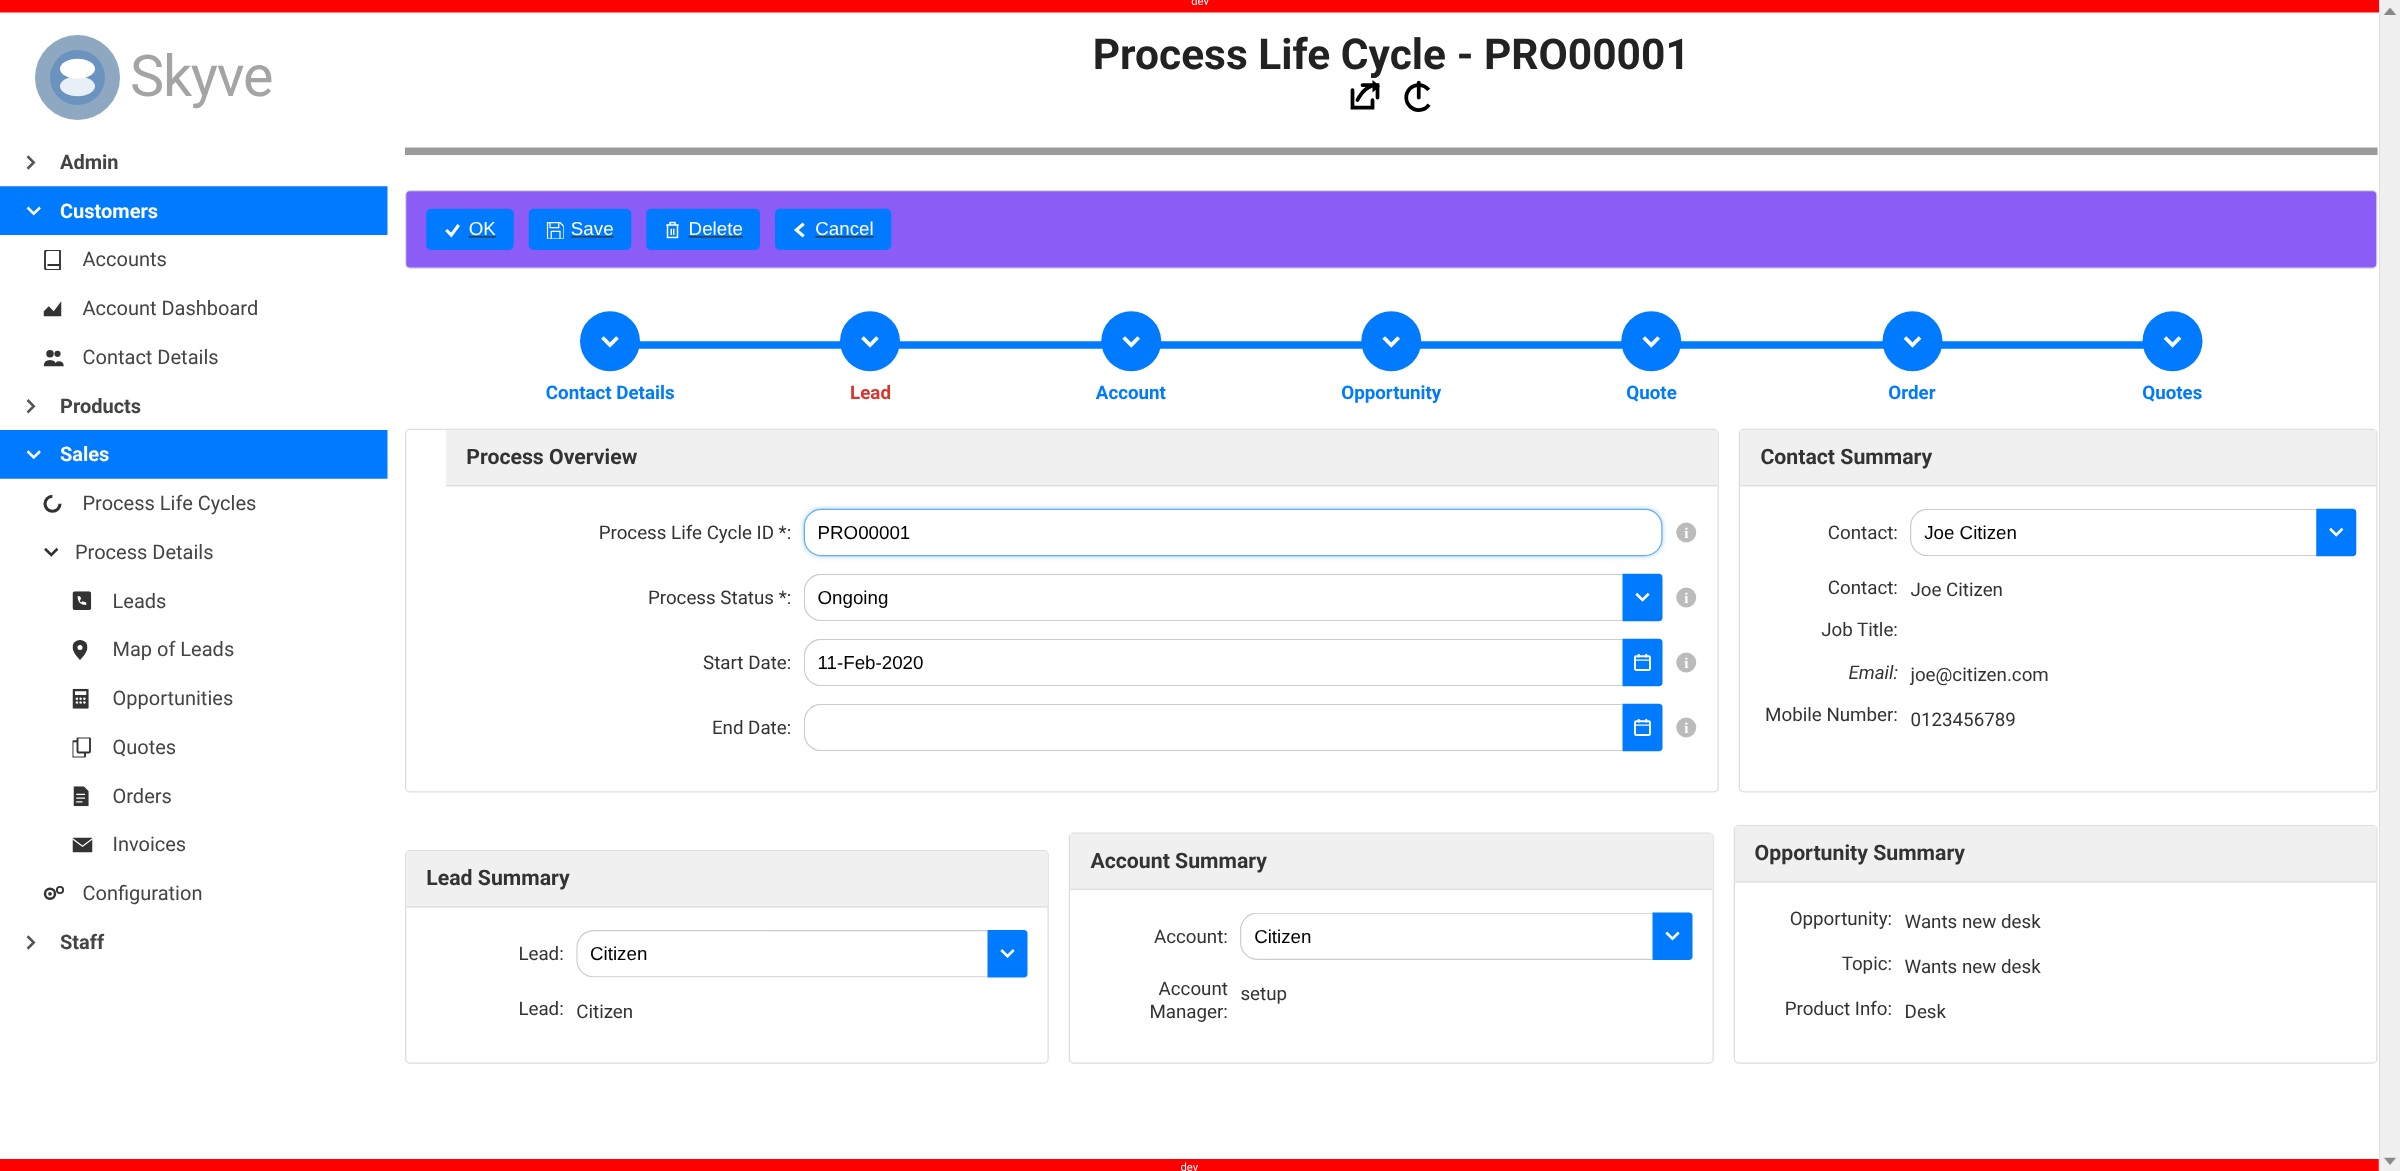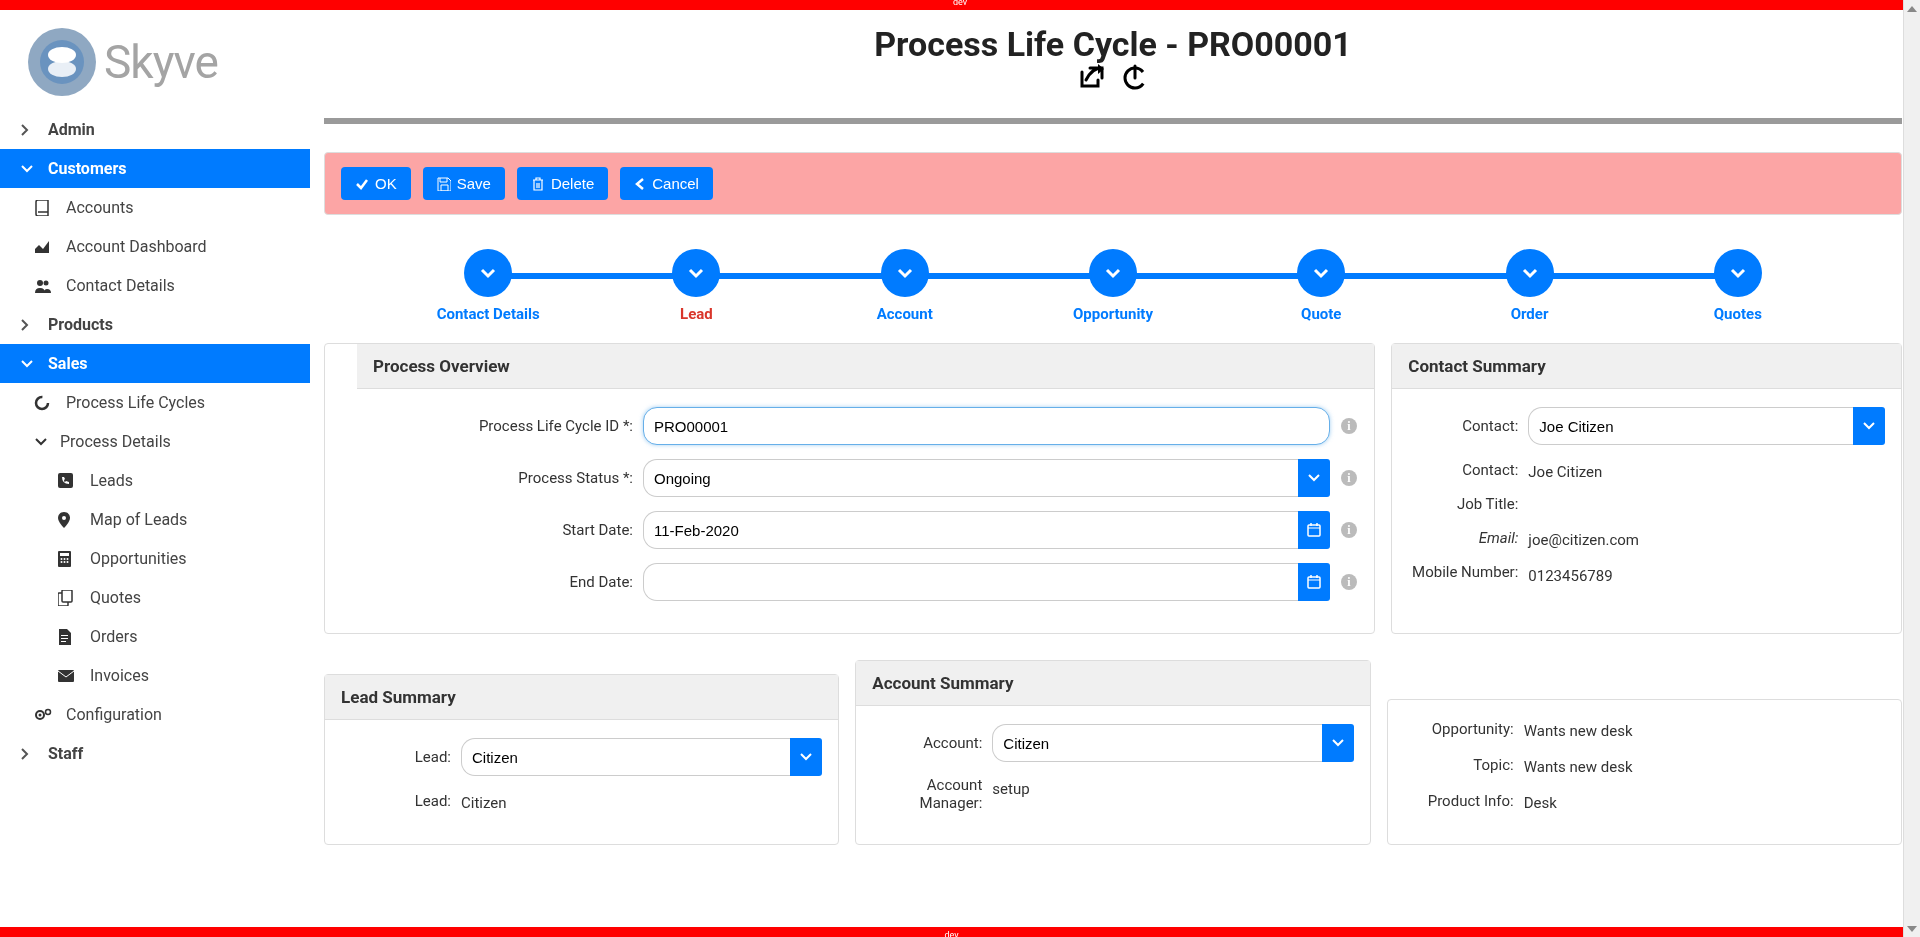--- a/index.html
+++ b/index.html
@@ -21,21 +21,21 @@
 .nav-sub .nav-item { padding-left: 20px; }
 .nav-sub2 { padding-left: 10px; }
 .nav-sub2 .nav-item { padding-left: 34px; }
 .nav-icon { width: 20px; text-align: center; color: #333; }
 .content { flex: 1; padding: 4px 18px 10px 14px; position: relative; }
 .header-row { display: flex; justify-content: space-between; align-items: center; padding: 10px 4px 28px 4px; flex-direction: column; }
 .page-title { font-size: 34px; font-weight: 700; color: #222; }
 .header-actions { display: flex; gap: 18px; }
 .header-icon { width: 26px; height: 26px; cursor: pointer; }
 .divider { height: 6px; background: #9a9a9a; margin-bottom: 28px; }
-.toolbar-panel { border: 1px solid #ddd; border-radius: 4px; background: #fca5a5; padding: 14px 16px; margin-bottom: 16px; display: flex; gap: 12px; }
+.toolbar-panel { border: 1px solid #ddd; border-radius: 4px; background: #8b5cf6; padding: 14px 16px; margin-bottom: 16px; display: flex; gap: 12px; text-decoration: underline; }
 .btn { display: inline-flex; align-items: center; gap: 6px; background: #007bff; color: #fff; border: none; border-radius: 4px; padding: 8px 14px; font-size: 15px; cursor: pointer; }
 .stepper { display: flex; align-items: center; justify-content: space-between; padding: 18px 60px 8px 60px; position: relative; }
 .step { display: flex; flex-direction: column; align-items: center; gap: 8px; position: relative; flex:1; }
 .step-line { position: absolute; top: 24px; left: 50%; right: -50%; height: 6px; background: #007bff; z-index: 0; }
 .step:last-child .step-line { display:none; }
 .step-circle { width: 48px; height: 48px; border-radius: 50%; background: #007bff; display: flex; align-items: center; justify-content: center; z-index: 1; position: relative; }
 .step-label { font-size: 15px; font-weight: 700; color: #007bff; }
 .step.active .step-label { color: #d9362b; }
 .panels-row { display: flex; gap: 16px; margin-top: 12px; }
 .panel { border: 1px solid #ddd; border-radius: 4px; background: #fff; }
@@ -500,20 +500,21 @@
             </div>
           </div>
           <div class="form-row" style="align-items:flex-start;">
             <div class="form-label" style="width:110px;">Account Manager:</div>
             <div class="display-value">setup</div>
           </div>
         </div>
       </div>
 
       <div class="panel">
+        <div class="panel-header">Opportunity Summary</div>
         <div class="panel-body">
           <div class="form-row">
             <div class="form-label" style="width:110px;">Opportunity:</div>
             <div class="display-value">Wants new desk</div>
           </div>
           <div class="form-row">
             <div class="form-label" style="width:110px;">Topic:</div>
             <div class="display-value">Wants new desk</div>
           </div>
           <div class="form-row">

